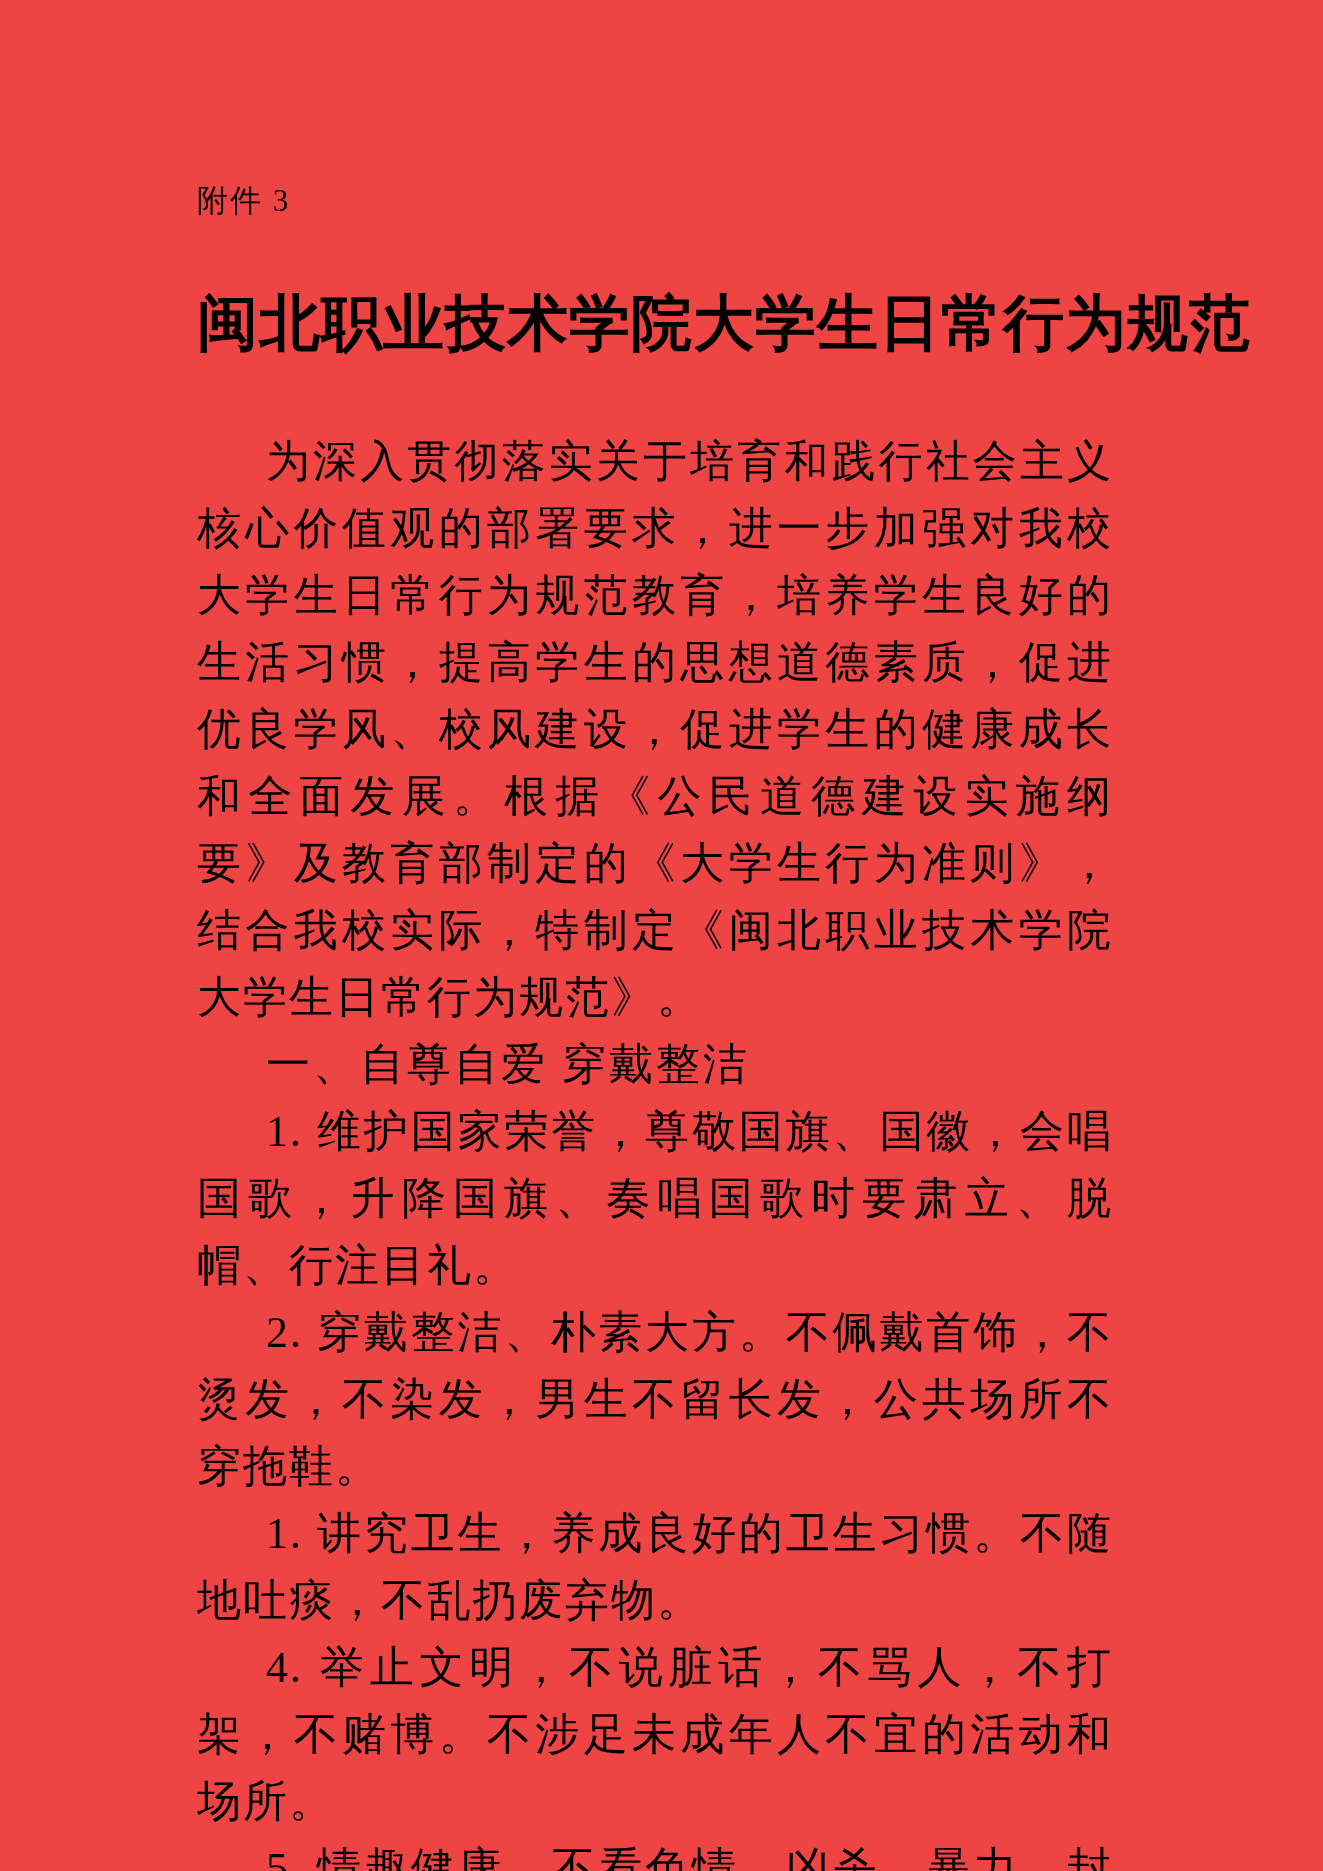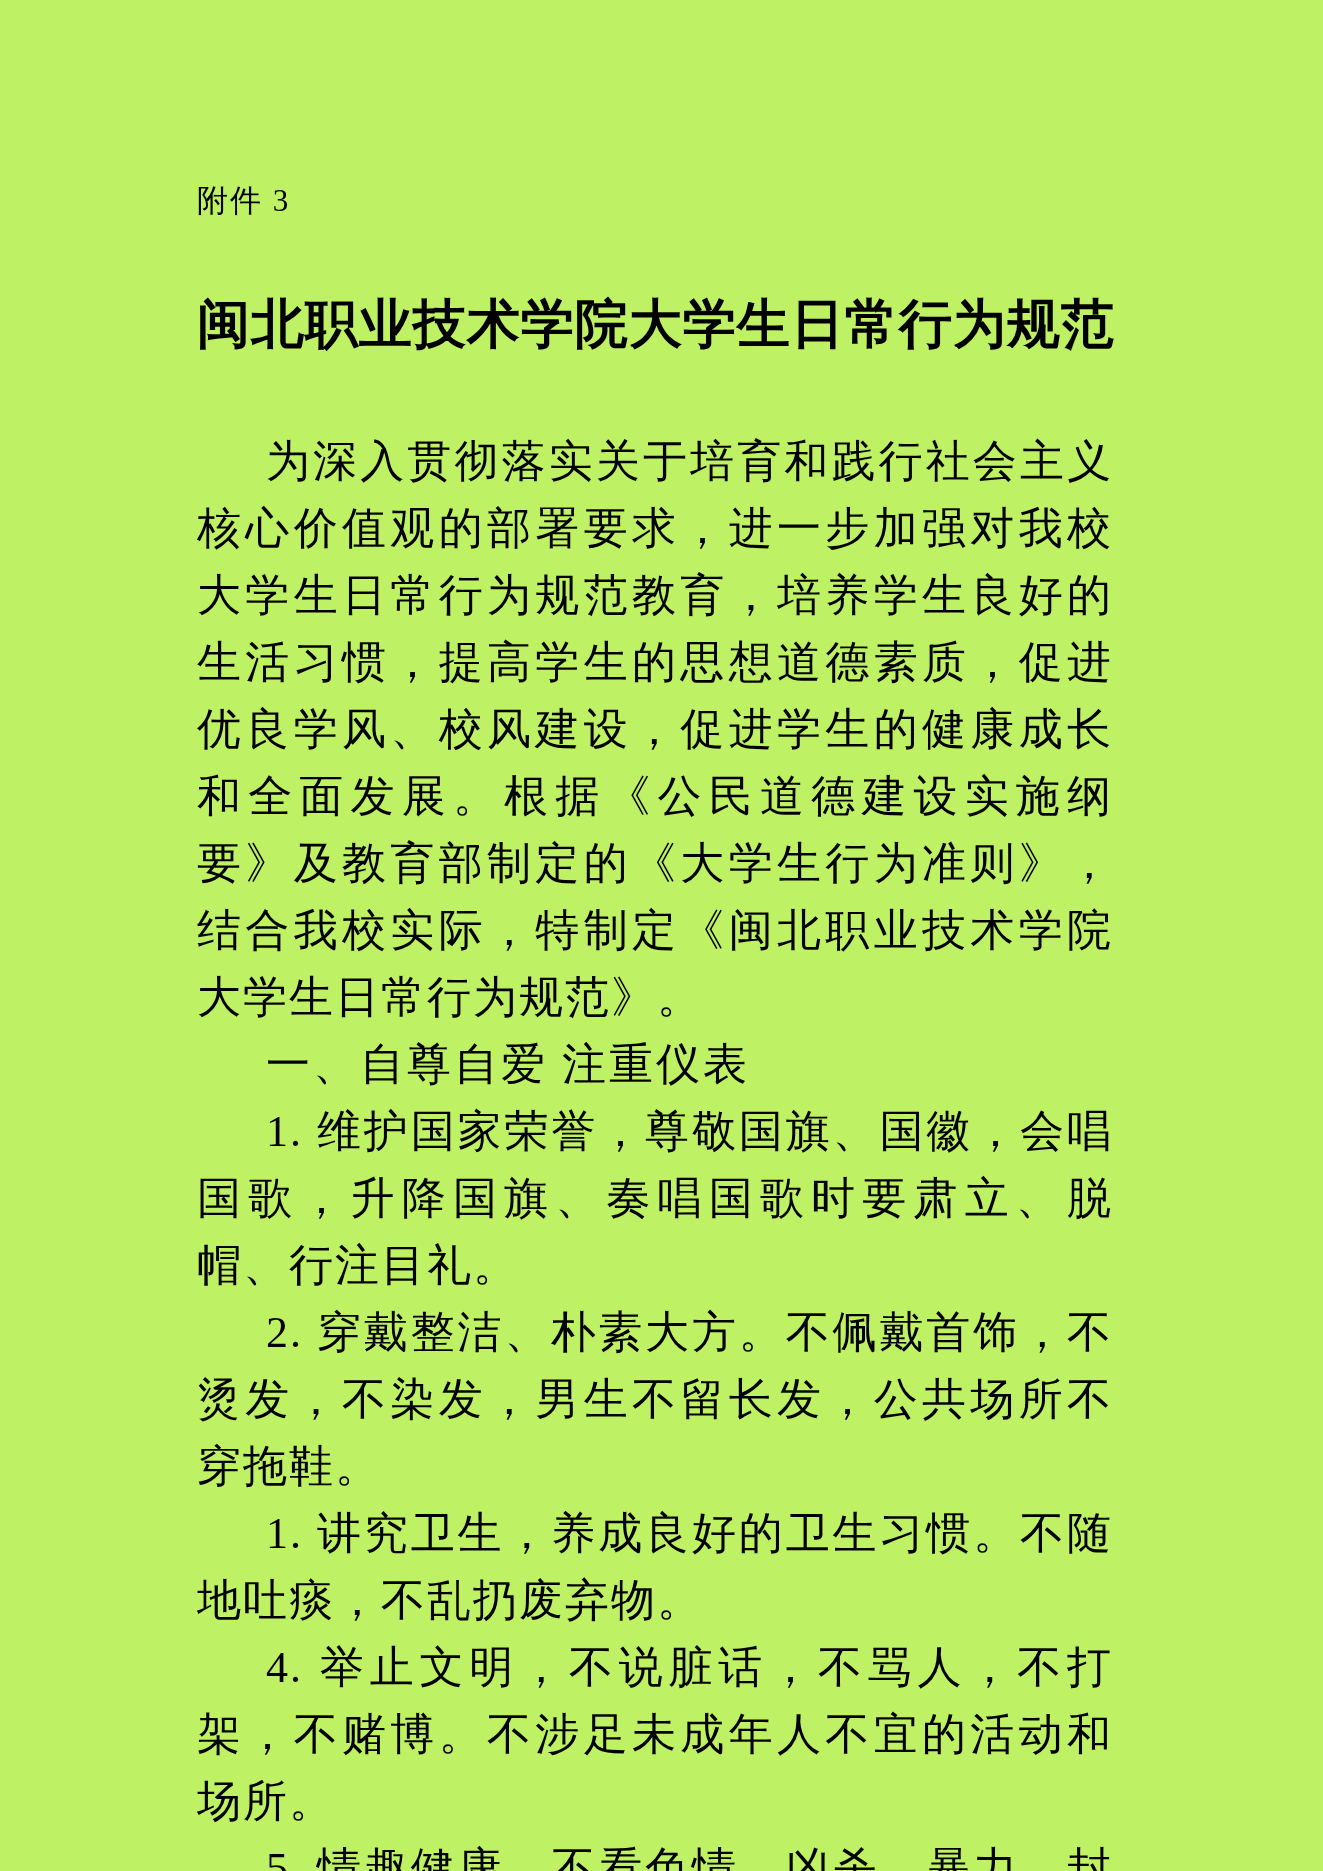--- a/index.html
+++ b/index.html
@@ -5,36 +5,36 @@
   html, body {
     margin: 0;
     padding: 0;
     background: #ffffff;
   }
   .page {
     position: relative;
     width: 1323px;
     height: 1871px;
     margin: 0 auto;
-    background: #bef264;
+    background: #ef4444;
     color: #000000;
     box-sizing: border-box;
     padding: 180px 210px 0 197px;
     font-family: "Liberation Serif", "DejaVu Serif", serif;
     overflow: hidden;
   }
   .attachment-label {
     font-size: 31px;
     line-height: 42px;
     letter-spacing: 2px;
     margin: 0;
   }
   .doc-title {
     margin: 72px 0 0 0;
-    font-size: 53px;
+    font-size: 61px;
     font-weight: 700;
     line-height: 60px;
     text-align: center;
     letter-spacing: 1px;
     white-space: nowrap;
   }
   .doc-body {
     margin-top: 74px;
   }
   .doc-body p {
@@ -54,21 +54,21 @@
 <body>
 
 <div class="page">
   <p class="attachment-label">附件 3</p>
 
   <h1 class="doc-title">闽北职业技术学院大学生日常行为规范</h1>
 
   <div class="doc-body">
     <p>为深入贯彻落实关于培育和践行社会主义核心价值观的部署要求，进一步加强对我校大学生日常行为规范教育，培养学生良好的生活习惯，提高学生的思想道德素质，促进优良学风、校风建设，促进学生的健康成长和全面发展。根据《公民道德建设实施纲要》及教育部制定的《大学生行为准则》，结合我校实际，特制定《闽北职业技术学院大学生日常行为规范》。</p>
 
-    <p class="section-heading">一、自尊自爱 注重仪表</p>
+    <p class="section-heading">一、自尊自爱 穿戴整洁</p>
 
     <p>1. 维护国家荣誉，尊敬国旗、国徽，会唱国歌，升降国旗、奏唱国歌时要肃立、脱帽、行注目礼。</p>
 
     <p>2. 穿戴整洁、朴素大方。不佩戴首饰，不烫发，不染发，男生不留长发，公共场所不穿拖鞋。</p>
 
     <p>1. 讲究卫生，养成良好的卫生习惯。不随地吐痰，不乱扔废弃物。</p>
 
     <p>4. 举止文明，不说脏话，不骂人，不打架，不赌博。不涉足未成年人不宜的活动和场所。</p>
 
     <p>5. 情趣健康，不看色情、凶杀、暴力、封建迷信的书刊、音像制品，不听、不唱不健康歌曲，不参加迷信活动。</p>

